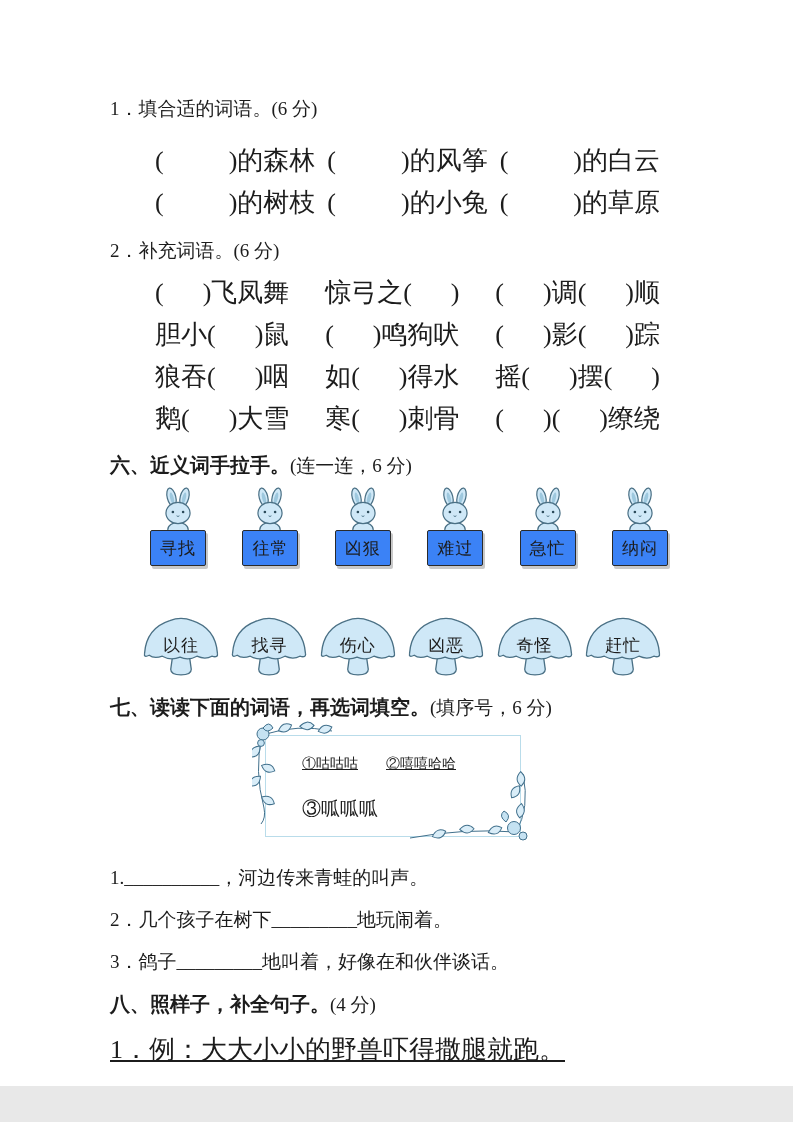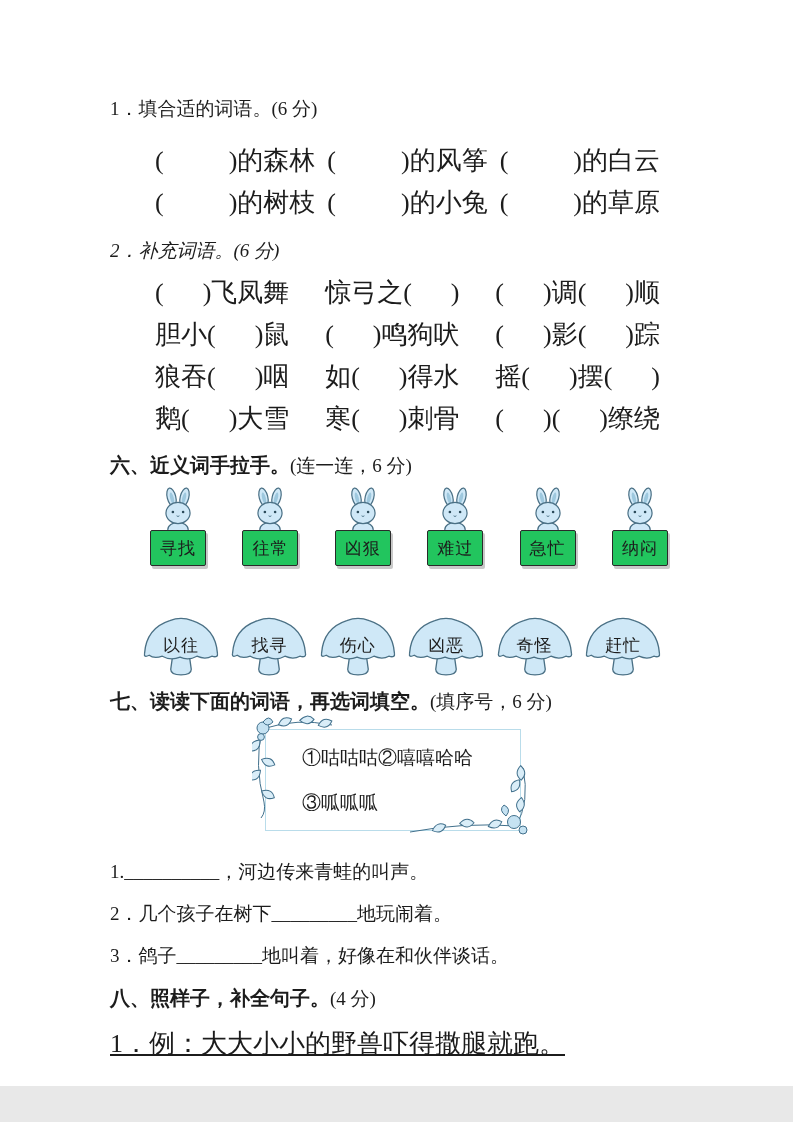--- a/index.html
+++ b/index.html
@@ -13,33 +13,33 @@
   .sec-title {
     font-size:20px; line-height:27px; font-weight:bold;
     font-family:"Liberation Sans", sans-serif; white-space:pre;
   }
   .sec-title .note { font-weight:normal; font-size:19px; font-family:"Liberation Serif", serif; }
   .fill-row {
     display:flex; justify-content:space-between; width:505px;
     margin:16px 0 0 45px; font-size:26px; line-height:26px; white-space:pre;
   }
   .fill-row.first { margin-top:26px; }
-  .mt22 { margin-top:22px;font-style:italic; }
+  .mt22 { margin-top:22px; }
   .mt20 { margin-top:20px; }
-  .mt14 { margin-top:8px; }
+  .mt14 { margin-top:14px; }
   .mt16 { margin-top:16px; }
 
   
   .rabbit-row {
     display:flex; justify-content:space-between; width:518px; margin:8px 0 0 40px;
   }
   .r-item { display:flex; flex-direction:column; align-items:center; }
   .r-item svg.rabbit { width:56px; height:52px; margin-bottom:-9px; display:block; }
   .sign {
-    width:54px; height:34px; background:#22c55e; border:1.4px solid #2a2a2a;
+    width:54px; height:34px; background:#3b82f6; border:1.4px solid #2a2a2a;
     border-radius:2px; box-shadow:2px 3px 0 #c9c9c9; display:flex;
     align-items:center; justify-content:center; position:relative; z-index:2;
   }
   .sign span { font-size:17px; letter-spacing:1px; }
   .mushroom-row {
     display:flex; justify-content:space-between; width:528px; margin:44px 0 0 28px;
   }
   .m-item { position:relative; width:86px; height:70px; }
   .m-item svg { width:86px; height:70px; display:block; }
   .m-label {
@@ -47,21 +47,21 @@
     font-size:17px; letter-spacing:1px;
   }
 
   
   .options-box {
     position:relative; width:256px; height:102px; margin:14px 0 0 155px;
     border:1px solid #b9dcea; box-sizing:border-box; padding:15px 8px 8px 36px;
   }
   .options-box .deco-tl { position:absolute; left:-14px; top:-20px; width:100px; height:112px; }
   .options-box .deco-br { position:absolute; right:-14px; bottom:-22px; width:128px; height:92px; }
-  .opt-line1 { display:flex; font-size:19px; line-height:26px; position:relative; z-index:2; }
+  .opt-line1 { display:flex; gap:28px; font-size:14px; line-height:26px; position:relative; z-index:2;text-decoration:underline; }
   .opt-line2 { margin-top:20px; font-size:19px; line-height:26px; position:relative; z-index:2;font-family:Liberation Mono, monospace; }
 
   .sentence { font-size:19px; line-height:26px; margin:16px 0 0 0; white-space:pre; }
   .sentence.first { margin-top:28px; }
   .example { font-size:26px; line-height:26px; margin:19px 0 0 0; white-space:pre;text-decoration:underline; }
 </style>
 </head>
 <body>
 
 <svg width="0" height="0" style="position:absolute">

